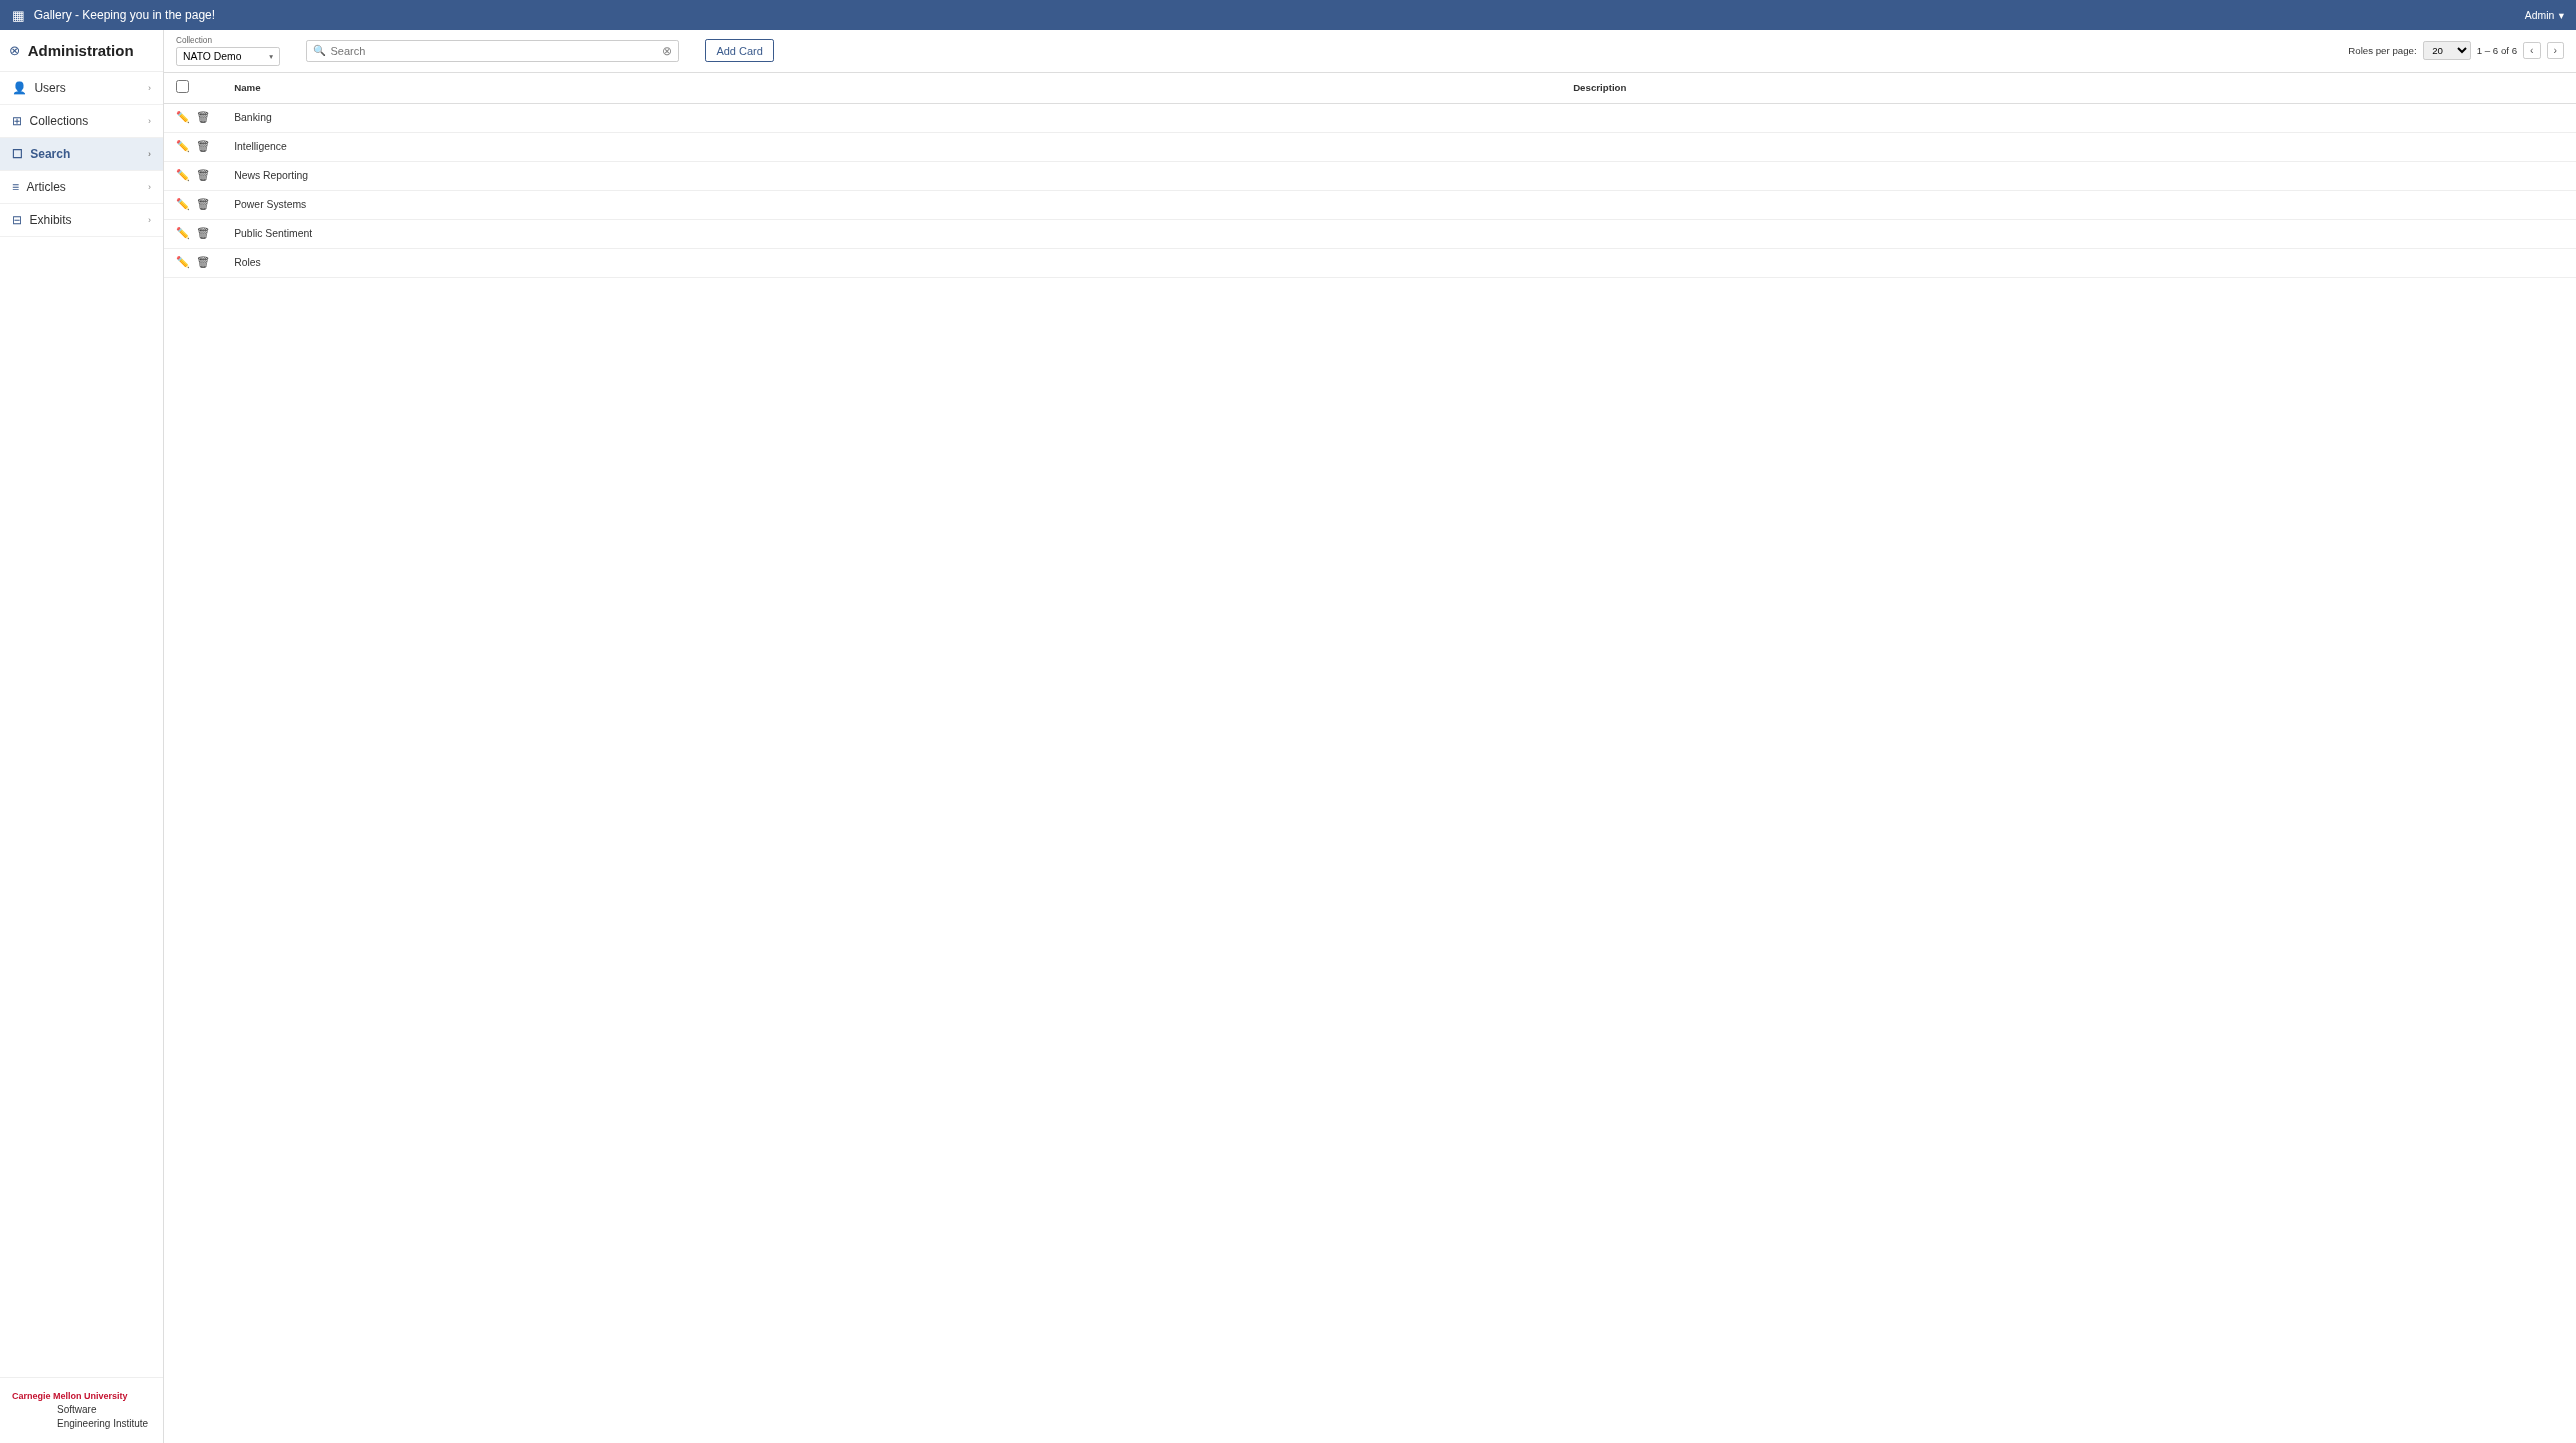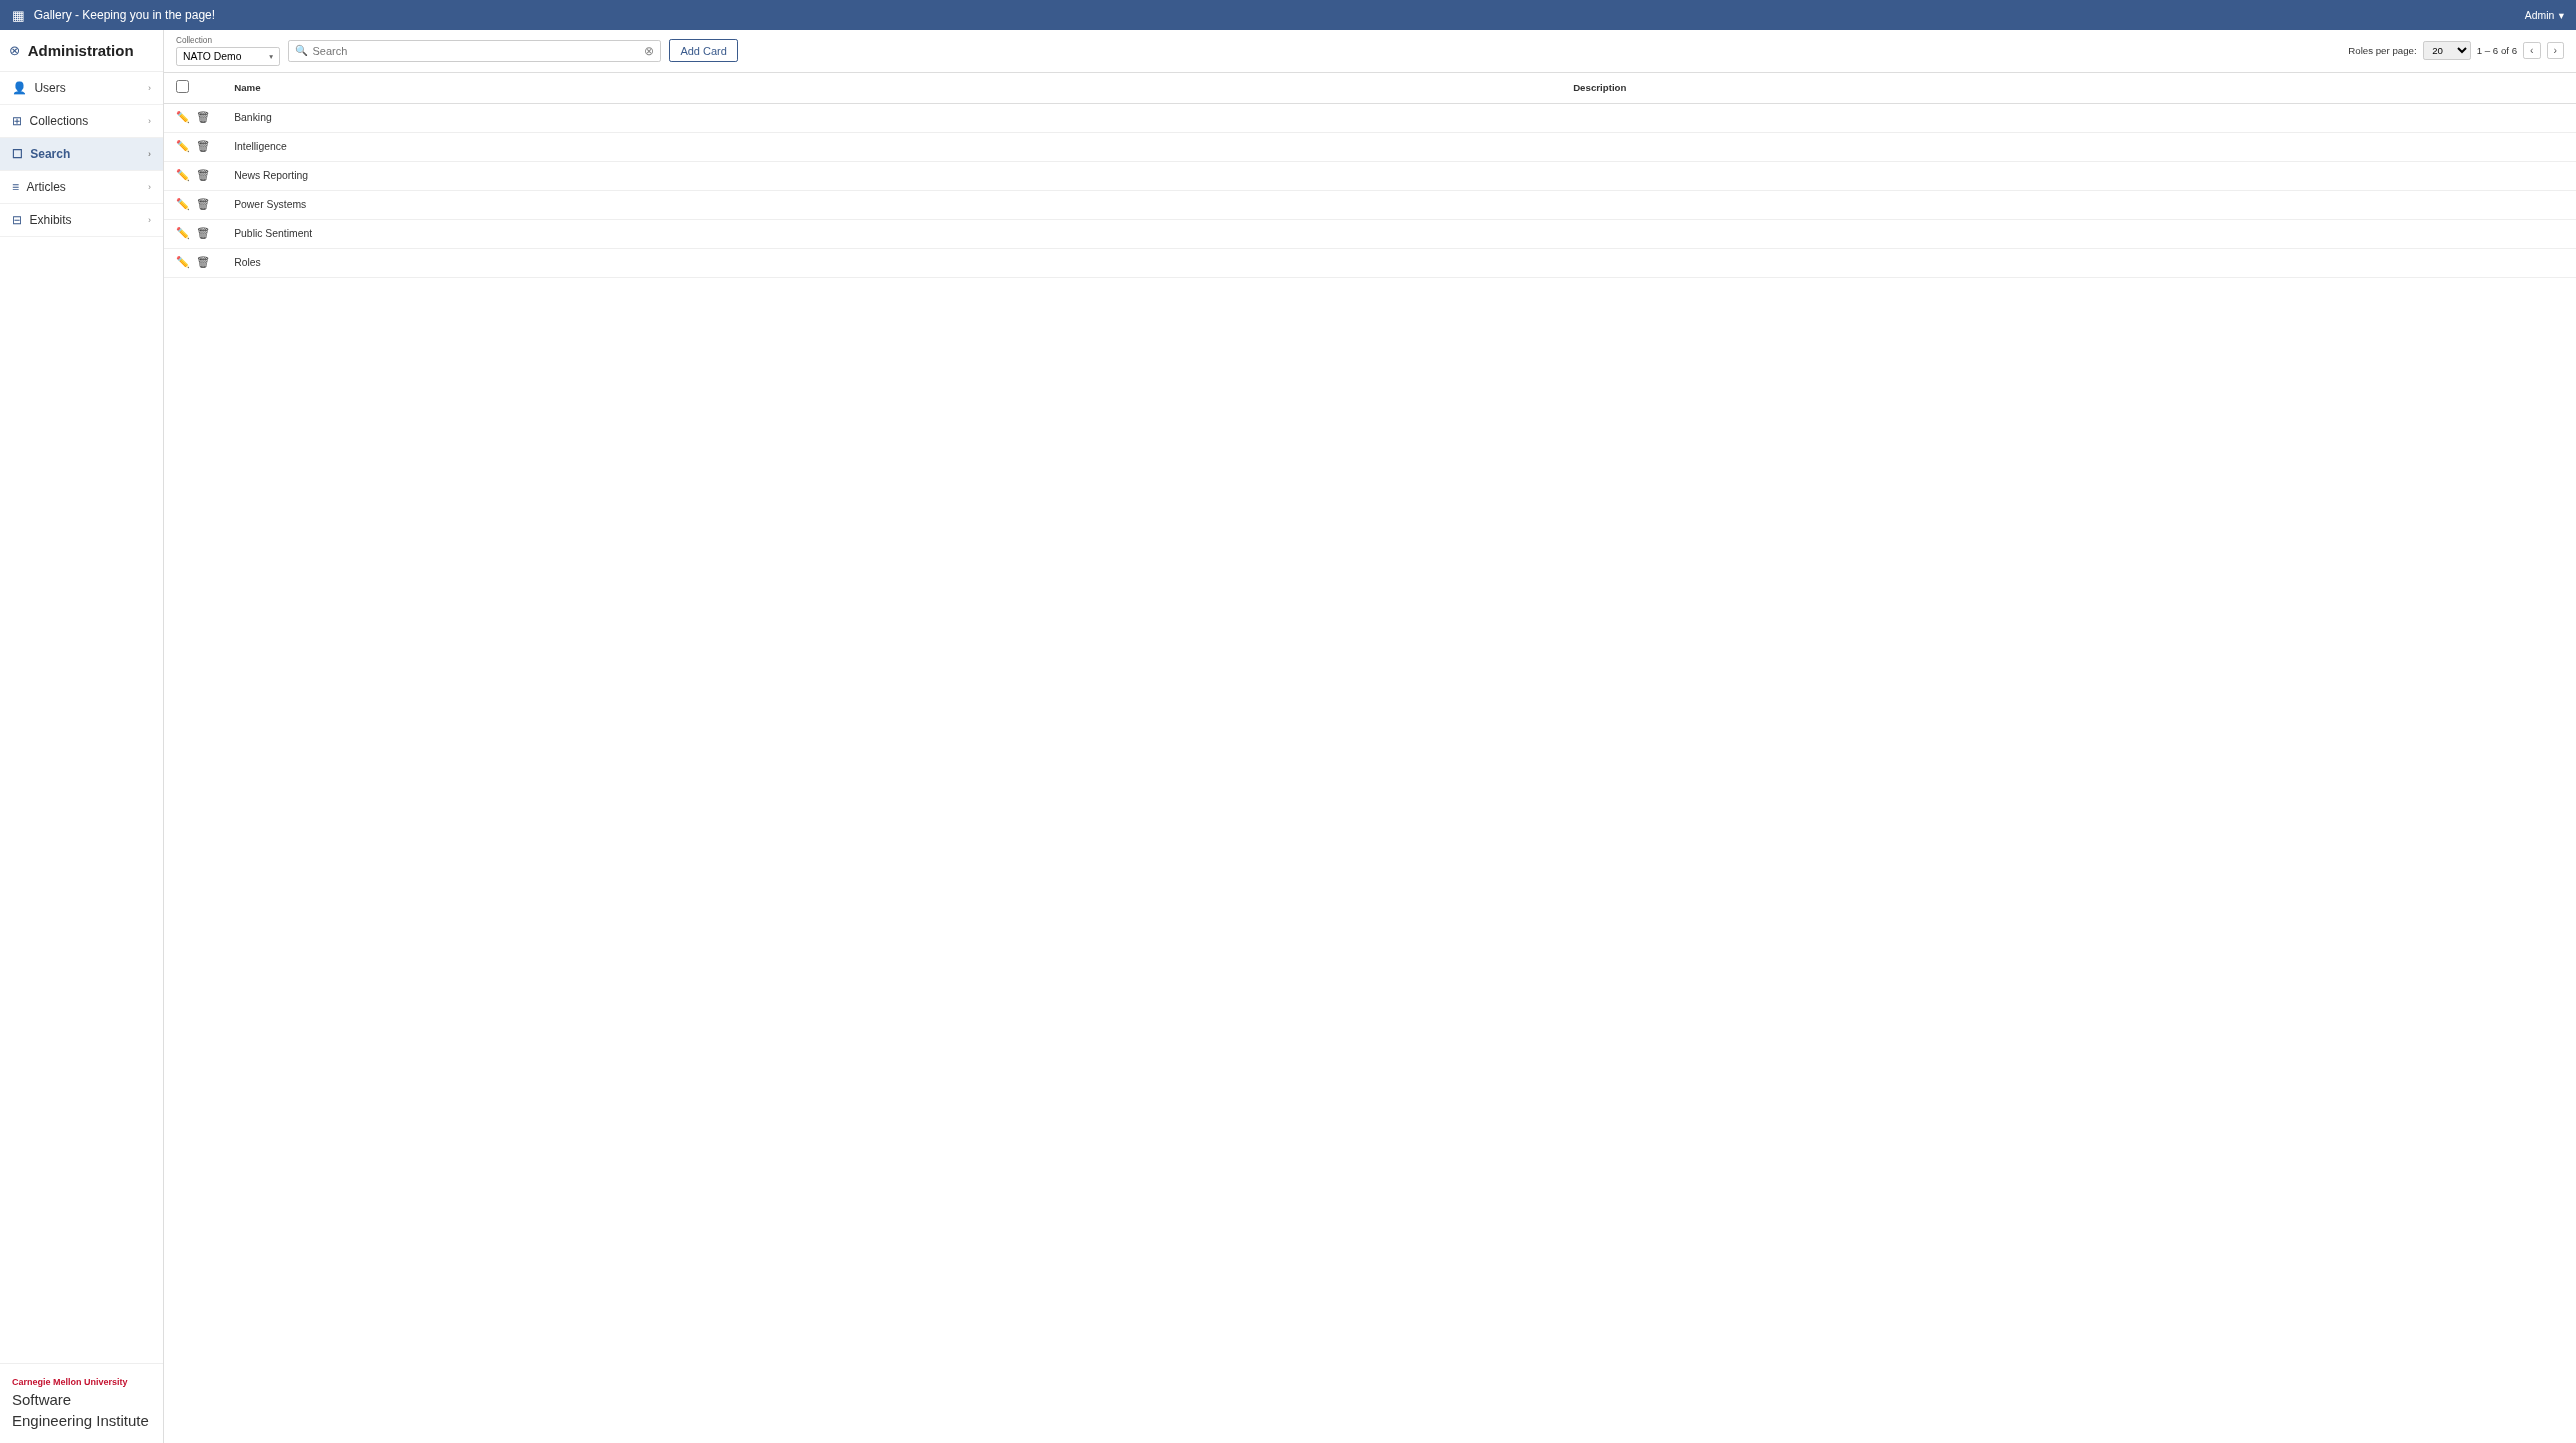--- a/index.html
+++ b/index.html
@@ -96,42 +96,43 @@
       padding: 12px;
       border-top: 0.7px solid #eee;
     }
     .cmu-logo-text {
       font-size: 9px;
       color: #c41230;
       font-weight: bold;
       line-height: 1.4;
     }
     .sei-text {
-      font-size: 15px;
+      font-size: 10px;
       color: #333;
       line-height: 1.4;
+      margin-left: 45px;
     }
 
     
     .main-content {
       flex: 1;
       display: flex;
       flex-direction: column;
       overflow: hidden;
       background: #f0f0f0;
     }
 
     
     .toolbar {
       background: white;
       border-bottom: 0.7px solid #ddd;
       padding: 6px 12px;
       display: flex;
       align-items: center;
-      gap: 8px;
+      gap: 26px;
       flex-shrink: 0;
     }
     .collection-group {
       display: flex;
       flex-direction: column;
       gap: 1.5px;
     }
     .collection-label {
       font-size: 8.2px;
       color: #666;

